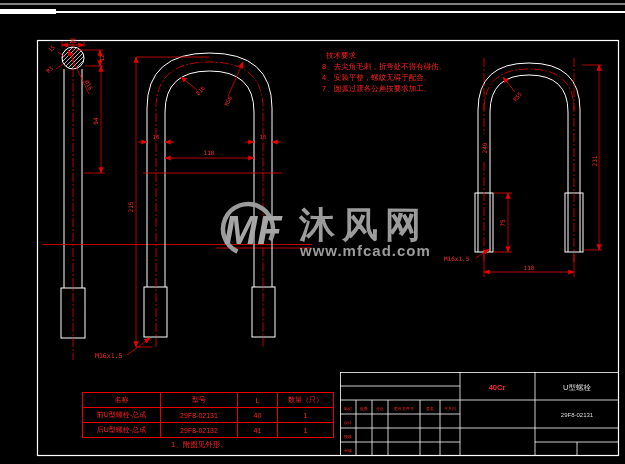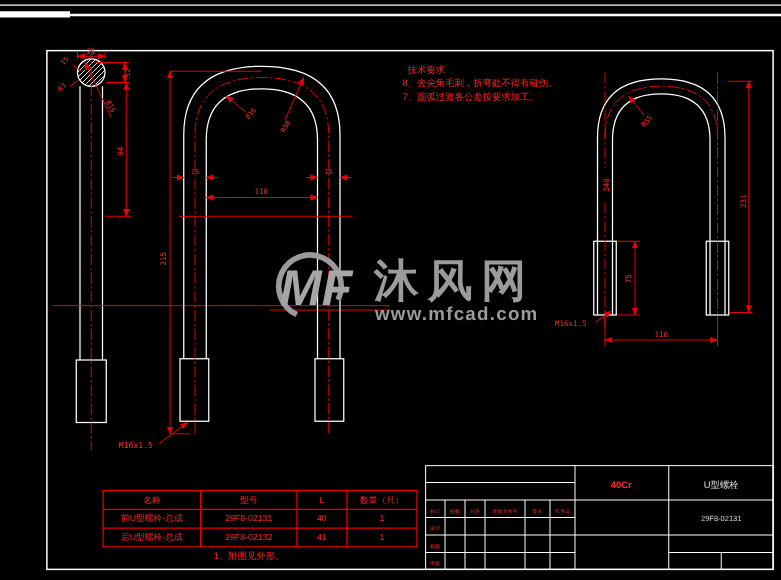--- a/index.html
+++ b/index.html
@@ -180,20 +180,21 @@
     <text class="tb-small" font-size="4" text-anchor="middle" x="450" y="410">年月日</text>
     <text class="tb-small" font-size="4" text-anchor="middle" x="348" y="424">设计</text>
     <text class="tb-small" font-size="4" text-anchor="middle" x="348" y="438">校核</text>
     <text class="tb-small" font-size="4" text-anchor="middle" x="348" y="452">审核</text>
   </g>
 </svg>
 
 <div class="note-block" style="left:322px;top:50px;">
   <div class="nb-title">技术要求</div>
   <div>8、去尖角毛刺，折弯处不得有碰伤。</div>
+  <div>4、安装平整，螺纹无碍于配合。</div>
   <div>7、圆弧过渡各公差按要求加工。</div>
 </div>
 
 
 <table class="parts-table">
   <tbody>
         <tr>
     <th class="pt-c1">名称</th>
     <th class="pt-c2">型号</th>
     <th class="pt-c3">L</th>

